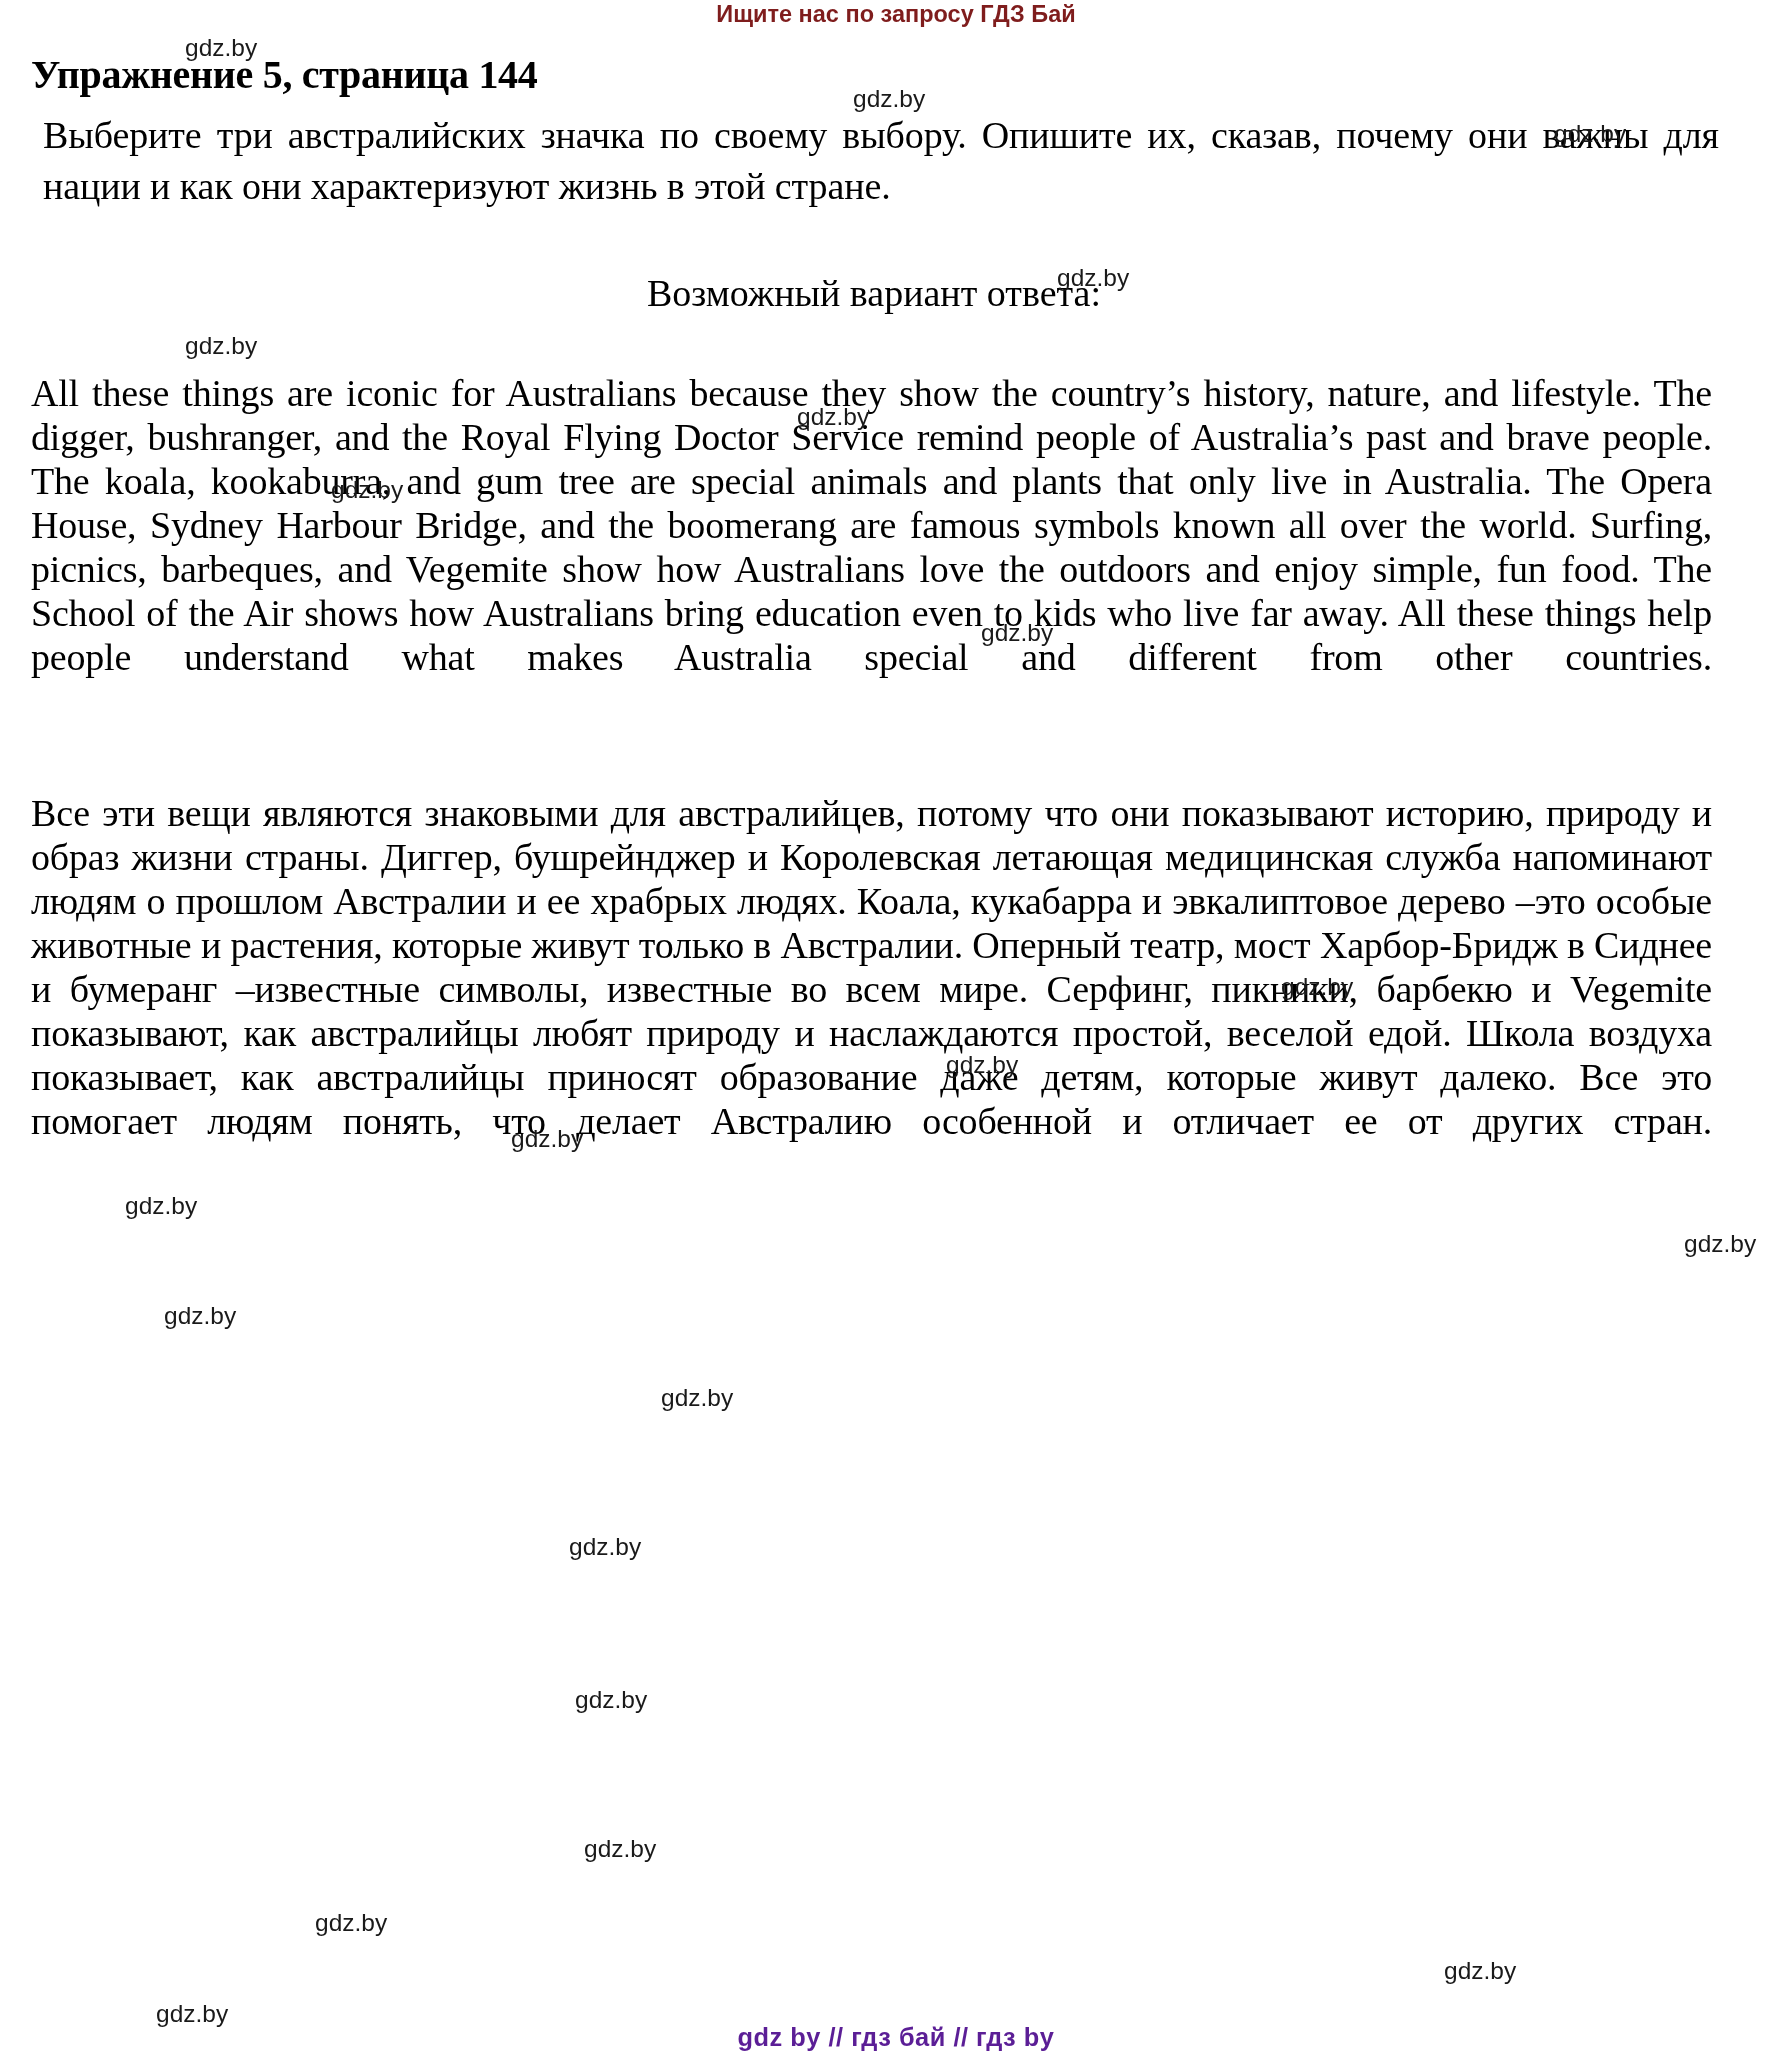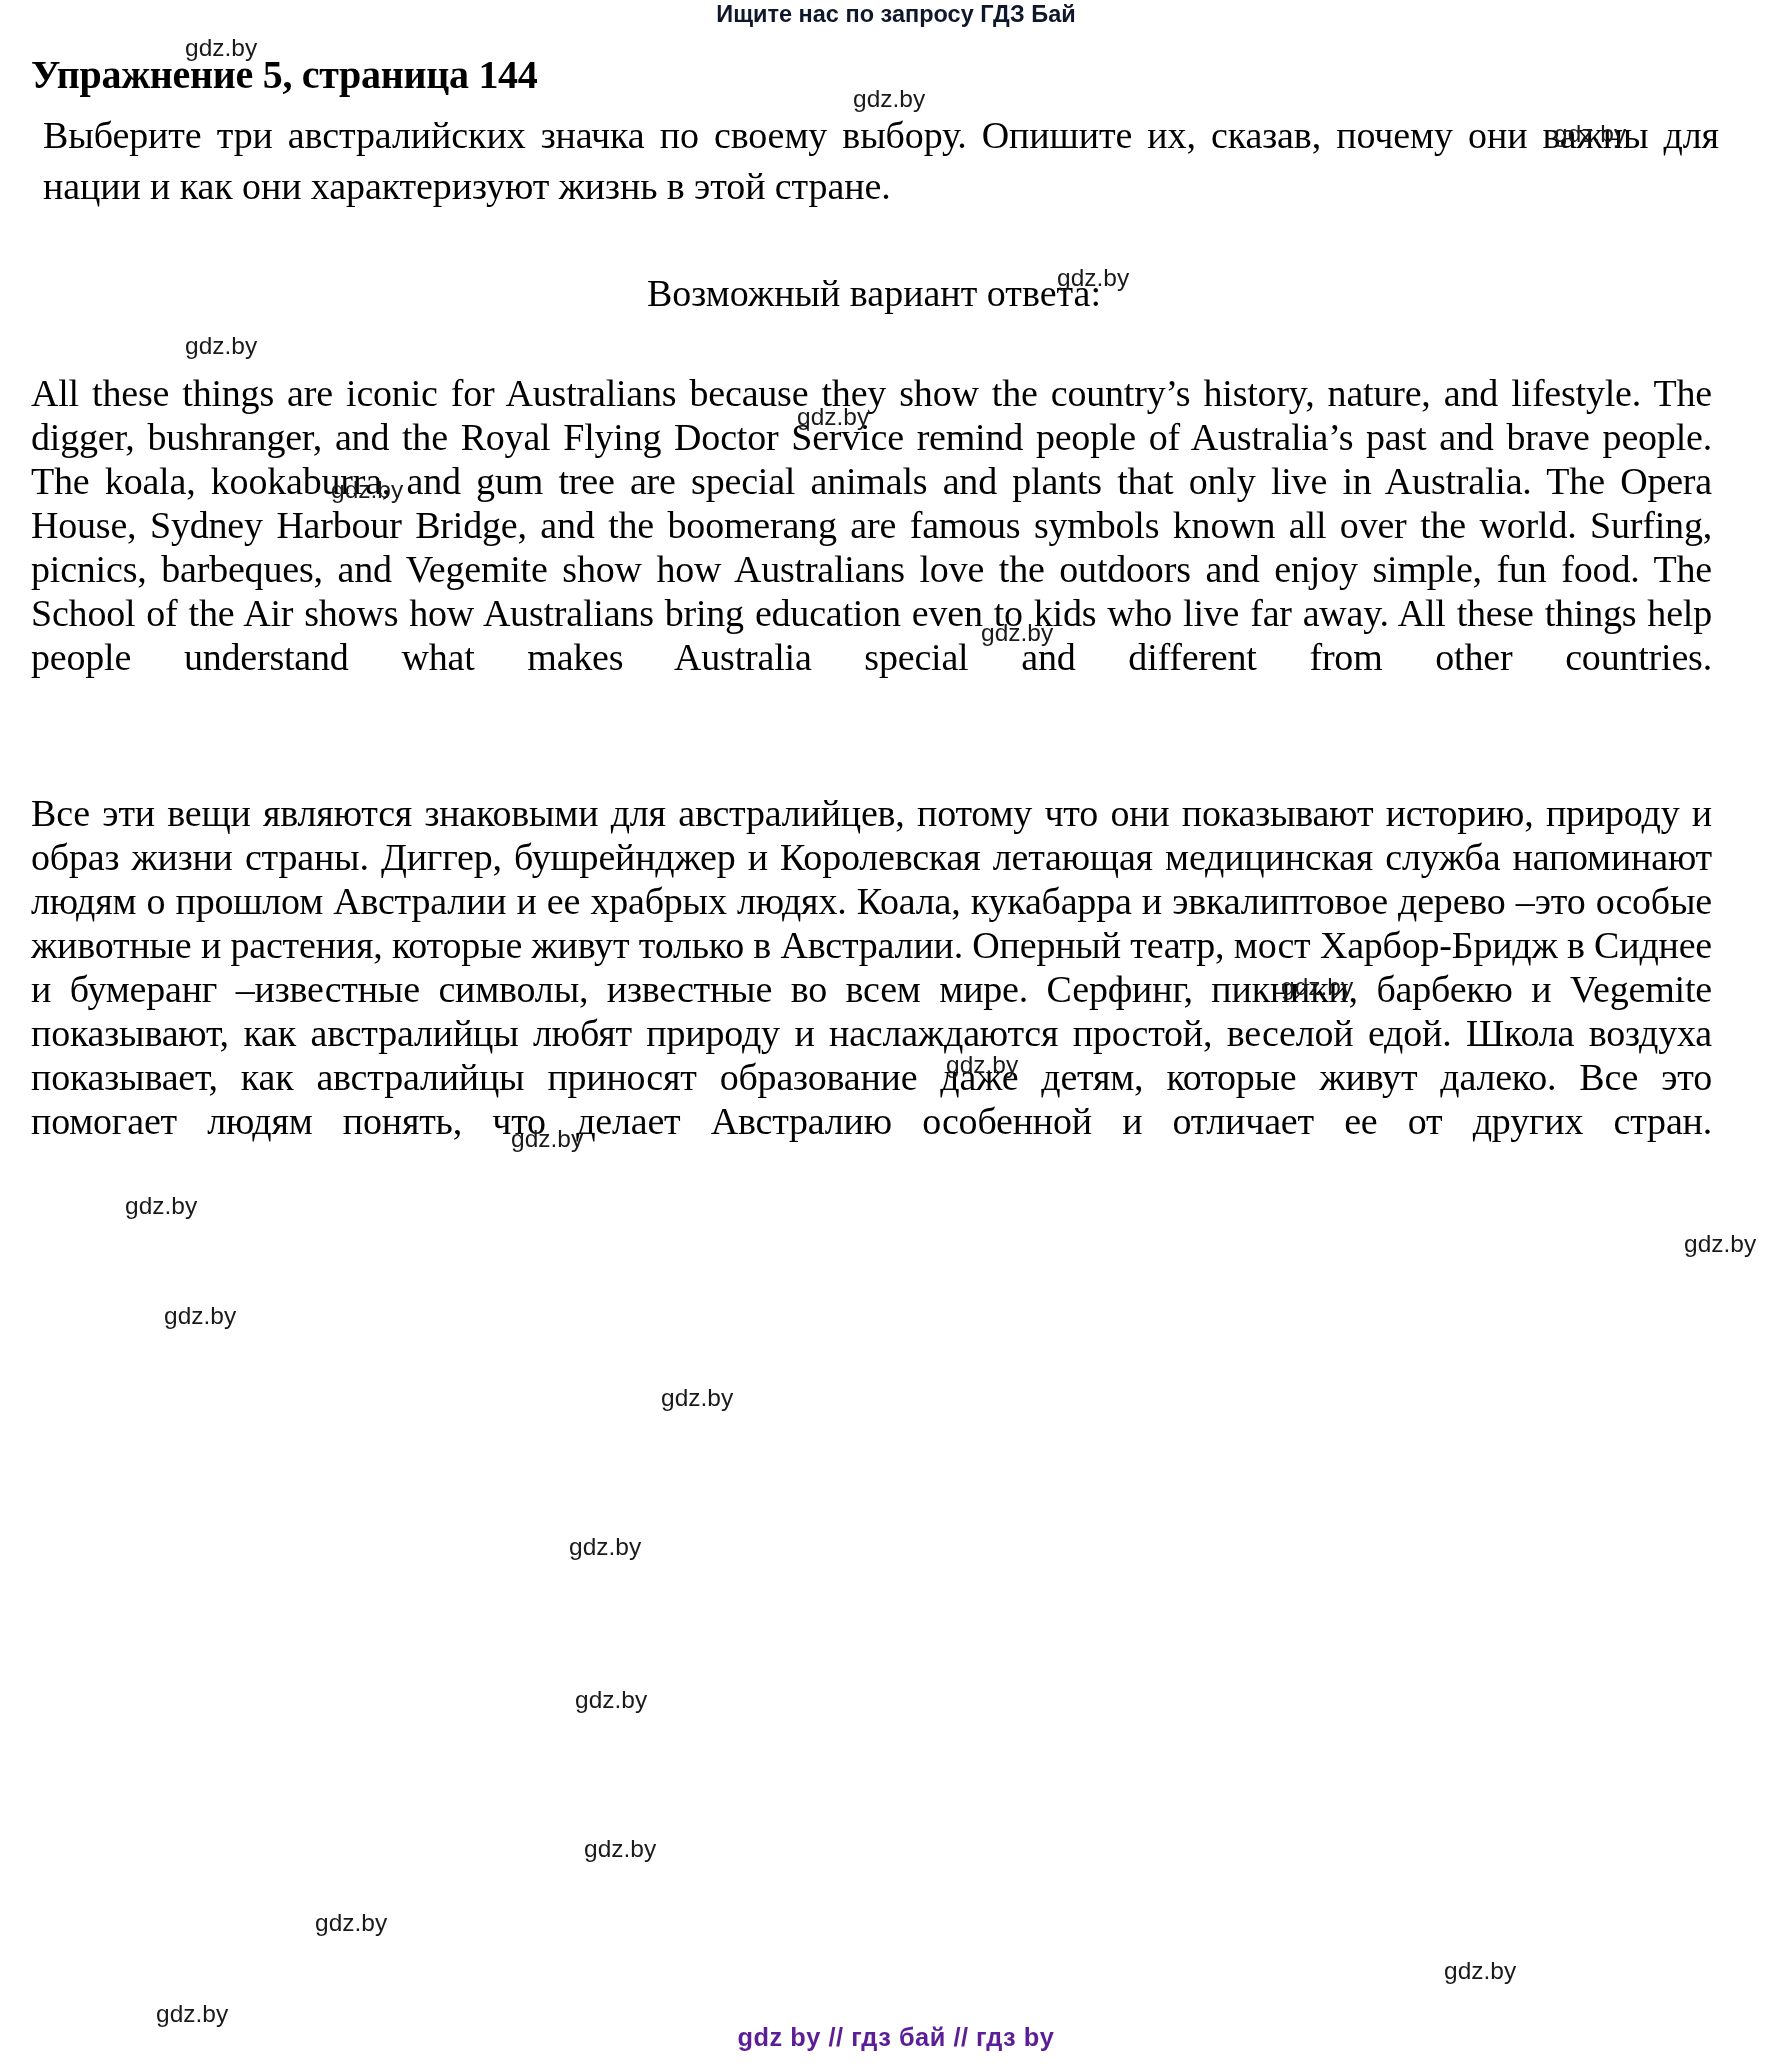--- a/index.html
+++ b/index.html
@@ -19,21 +19,21 @@
   
   .promo-banner {
     position: absolute;
     top: 0px;
     left: 0;
     width: 100%;
     text-align: center;
     font-family: "Liberation Sans", "DejaVu Sans", sans-serif;
     font-size: 23.5px;
     font-weight: bold;
-    color: #0f172a;
+    color: #7f1d1d;
     letter-spacing: 0px;
     line-height: 28px;
     white-space: nowrap;
   }
 
   
   .page {
     position: absolute;
     top: 0;
     left: 0;

